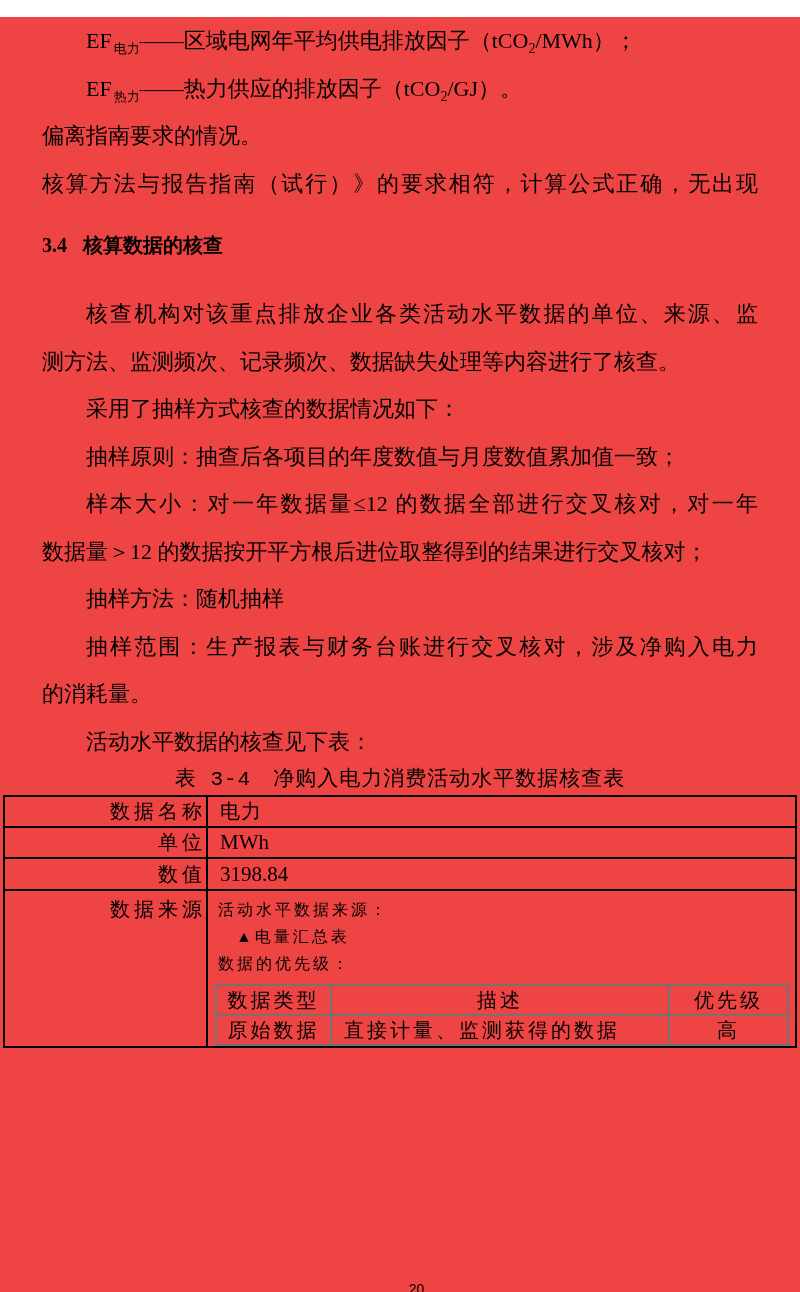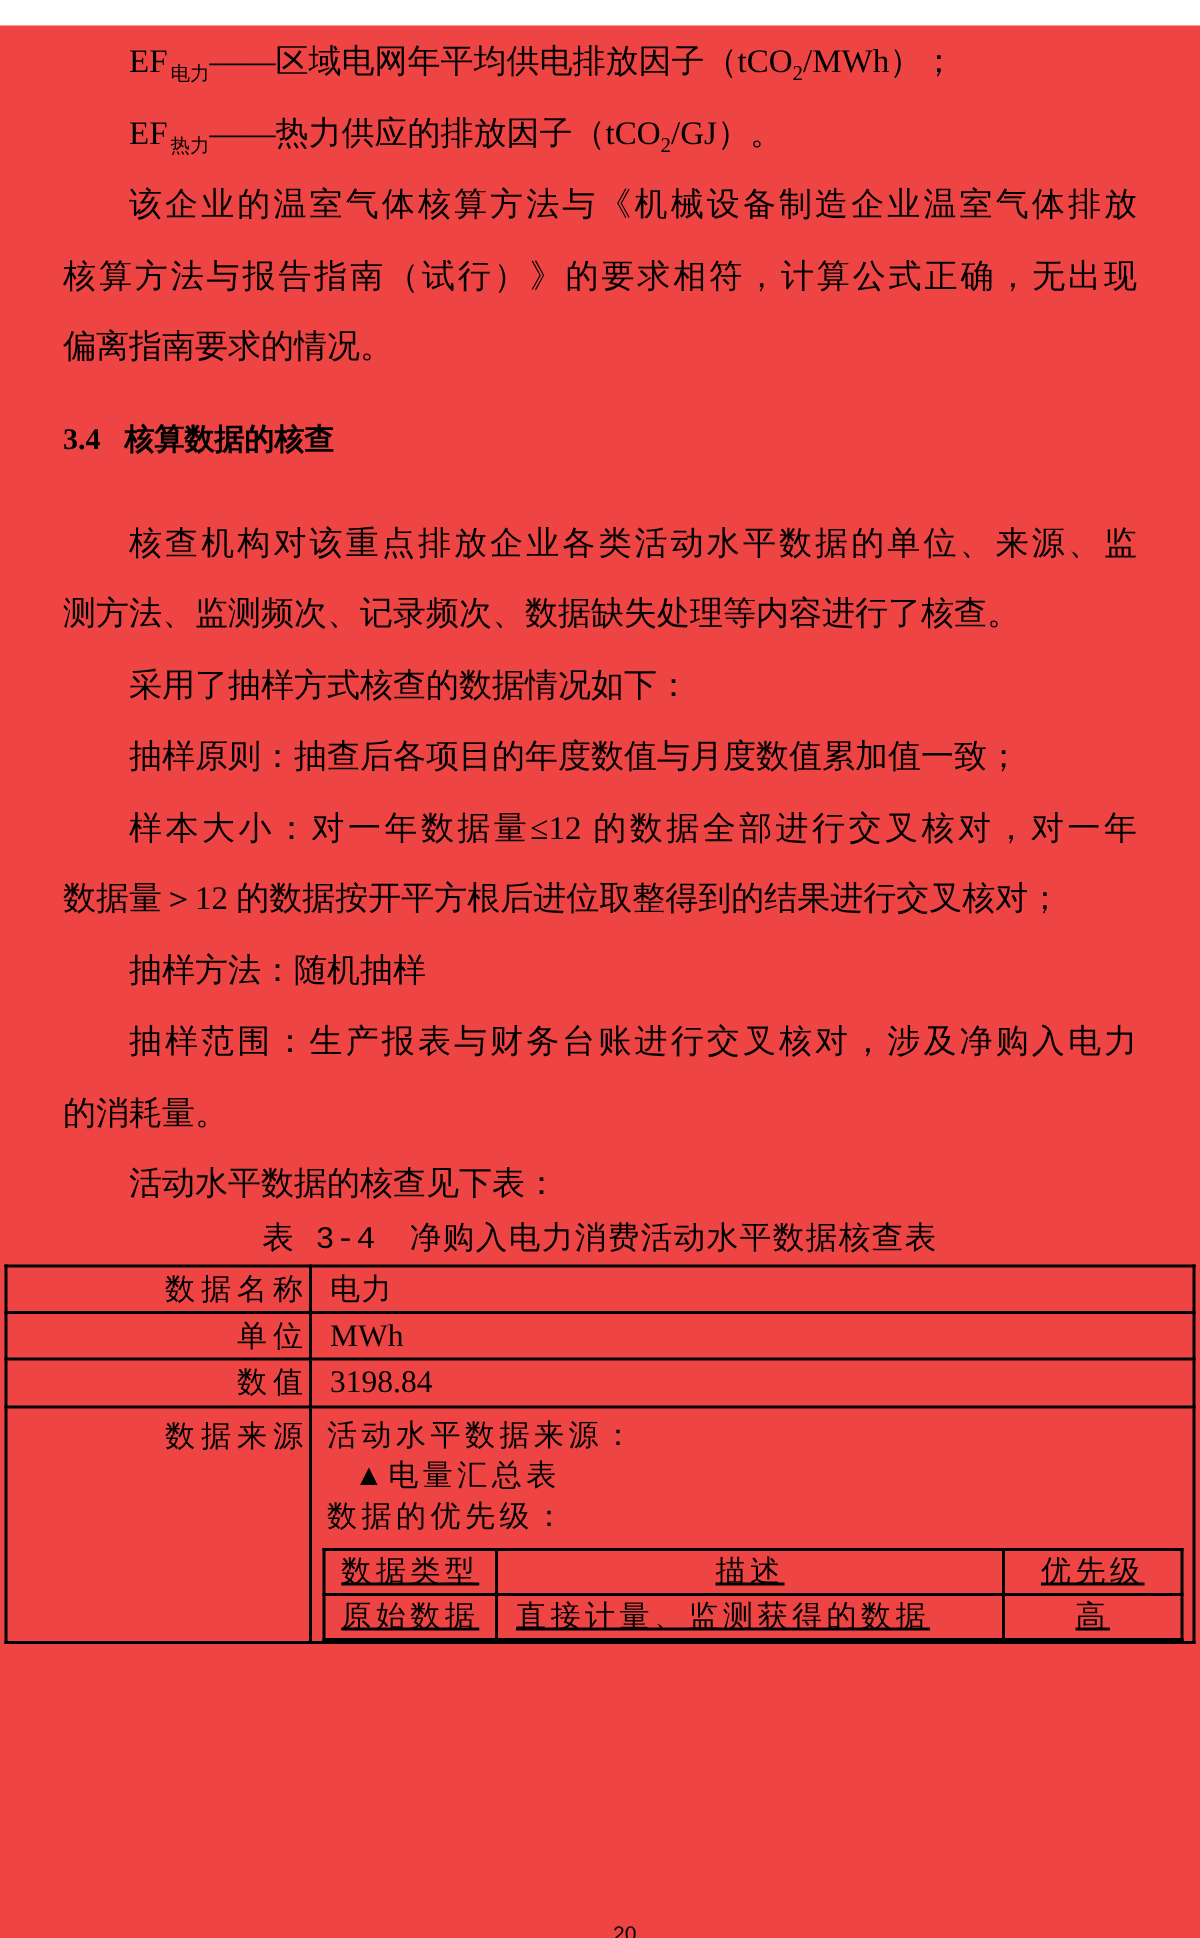--- a/index.html
+++ b/index.html
@@ -23,44 +23,43 @@
   
   .vtable { border-collapse:collapse; table-layout:fixed; width:794px; margin-left:-39px; }
   .vtable td { border:2px solid #000; font-size:20px; padding:0; vertical-align:middle; }
   .vtable tr.r td { height:29px; }
   .vtable tr.r3 td { height:30px; }
   .lbl { text-align:right; letter-spacing:4px; }
   .val { text-align:left; padding-left:12px !important; letter-spacing:1px; }
   .val.latin { letter-spacing:0; font-size:21px; }
   .top { vertical-align:top !important; padding-top:5px !important; }
   .srccell { vertical-align:top !important; padding-top:5px !important; }
-  .src-line { font-size:20px; line-height:27px; margin-left:10px; letter-spacing:3px; white-space:nowrap; }
+  .src-line { font-size:16px; line-height:27px; margin-left:10px; letter-spacing:3px; white-space:nowrap; }
   .src-line.ind1 { padding-left:18px; }
   
   .ptable { border-collapse:collapse; table-layout:fixed; width:572px; margin:7px 0 0 7px; }
-  .ptable td { border:2px solid #000000; font-size:20px; height:28px; text-align:center; vertical-align:middle; letter-spacing:3px; padding:0;text-decoration:underline; }
+  .ptable td { border:2px solid #737373; font-size:20px; height:28px; text-align:center; vertical-align:middle; letter-spacing:3px; padding:0; }
   .ptable td.desc { text-align:left; padding-left:12px; }
   .footer {
     position:absolute; left:0; right:0; top:1264px; text-align:center;
     font-family:"Liberation Sans","DejaVu Sans",sans-serif; font-size:14px;padding-left:33px;
   }
 </style>
 </head>
 <body>
 
 <div class="page">
   <div class="content">
 
     <p class="bline ind"><span>EF</span><sub class="fsub">电力</sub><span>——区域电网年平均供电排放因子（tCO</span><sub class="nsub">2</sub><span>/MWh）；</span></p>
 
     <p class="bline ind"><span>EF</span><sub class="fsub">热力</sub><span>——热力供应的排放因子（tCO</span><sub class="nsub">2</sub><span>/GJ）。</span></p>
 
-    <p class="bline ind jfull">该企业的温室气体核算方法与《机械设备制造企业温室气体排放</p>
+    <p class="bline">偏离指南要求的情况。</p>
     <p class="bline jfull">核算方法与报告指南（试行）》的要求相符，计算公式正确，无出现</p>
-    <p class="bline">偏离指南要求的情况。</p>
 
     <h2 class="h34"><span class="hnum">3.4</span><span>核算数据的核查</span></h2>
 
 
     <p class="bline ind jfull mt30">核查机构对该重点排放企业各类活动水平数据的单位、来源、监</p>
     <p class="bline">测方法、监测频次、记录频次、数据缺失处理等内容进行了核查。</p>
 
     <p class="bline ind">采用了抽样方式核查的数据情况如下：</p>
 
     <p class="bline ind">抽样原则：抽查后各项目的年度数值与月度数值累加值一致；</p>

